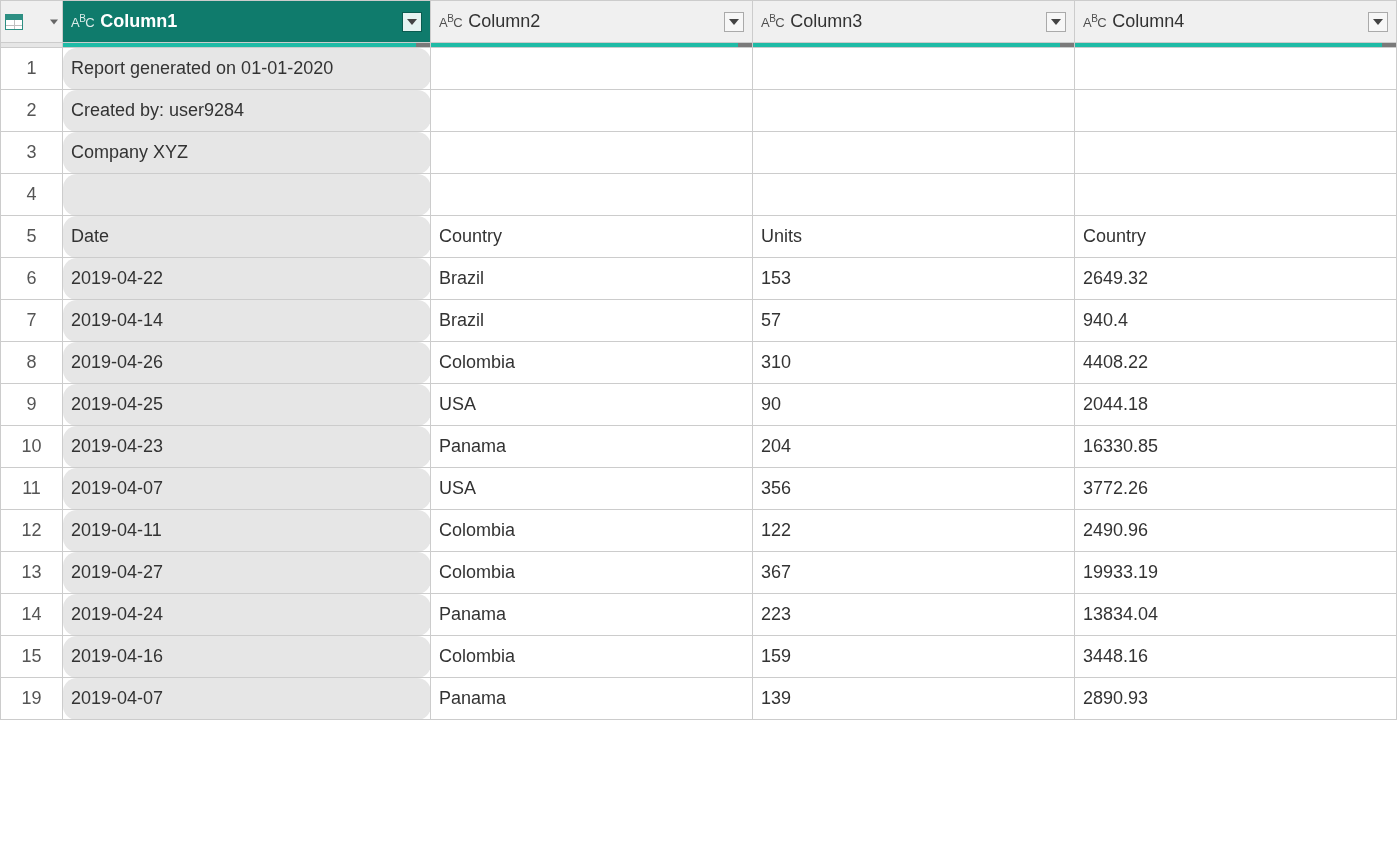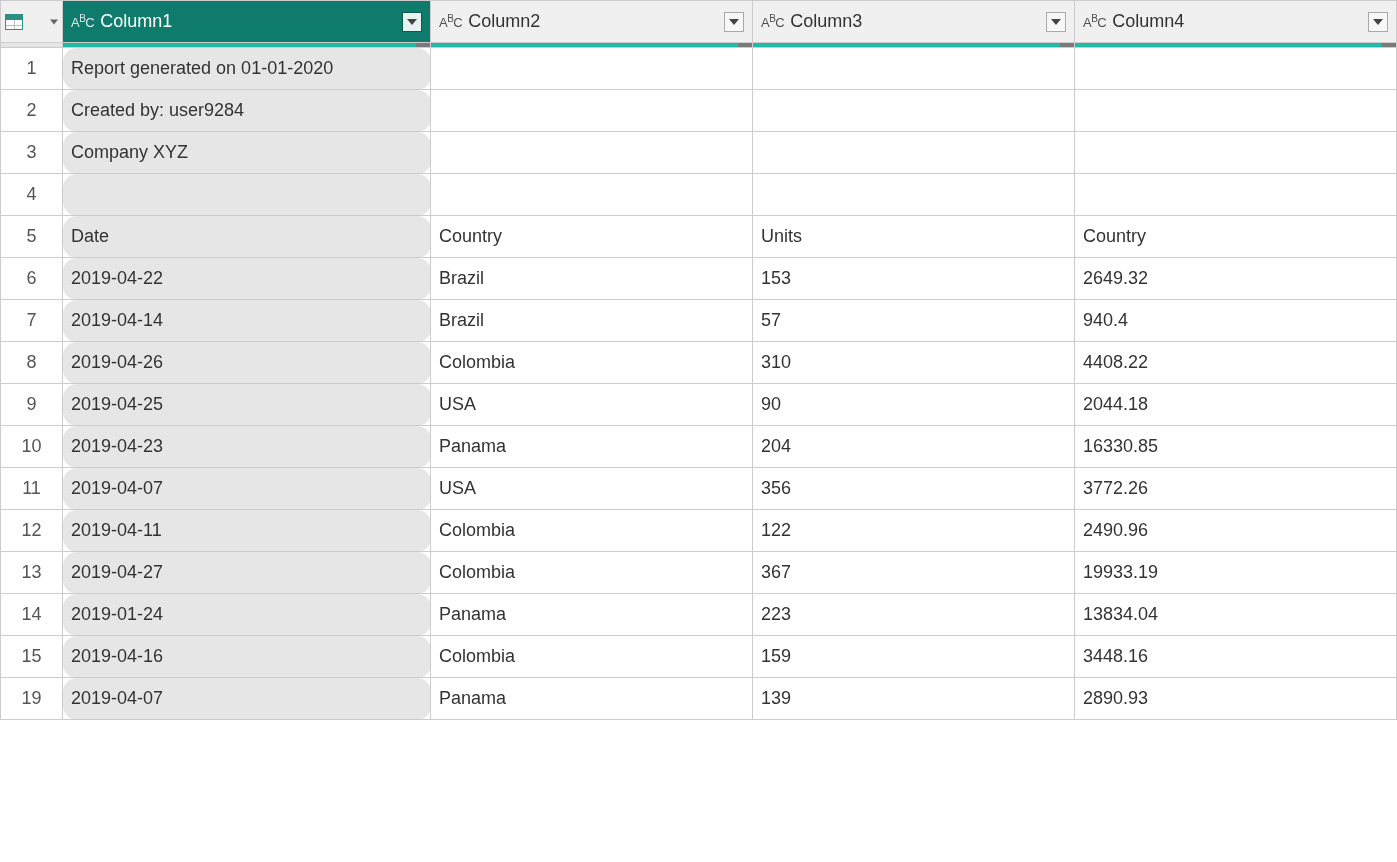--- a/index.html
+++ b/index.html
@@ -29,21 +29,21 @@
     width: 62px;
     min-width: 62px;
     text-align: center;
     background: #e6e6e6;
     color: #555;
   }
   
   .hdr { background: #f0f0f0; }
   .hdr.selected { background: #0f7b6c; color: #fff; }
   .hdr .label { font-weight: 400; }
-  .hdr.selected .label { font-weight: 400; }
+  .hdr.selected .label { font-weight: 700; }
   .hdr-inner {
     display: flex;
     align-items: center;
     height: 100%;
     gap: 6px;
   }
   .type-abc {
     font-size: 13px;
     letter-spacing: -0.5px;
     opacity: 0.85;
@@ -252,21 +252,21 @@
     </div>
     <div class="row data">
       <div class="cell rownum">13</div>
       <div class="cell c1">2019-04-27</div>
       <div class="cell c2">Colombia</div>
       <div class="cell c3">367</div>
       <div class="cell c4">19933.19</div>
     </div>
     <div class="row data">
       <div class="cell rownum">14</div>
-      <div class="cell c1">2019-01-24</div>
+      <div class="cell c1">2019-04-24</div>
       <div class="cell c2">Panama</div>
       <div class="cell c3">223</div>
       <div class="cell c4">13834.04</div>
     </div>
     <div class="row data">
       <div class="cell rownum">15</div>
       <div class="cell c1">2019-04-16</div>
       <div class="cell c2">Colombia</div>
       <div class="cell c3">159</div>
       <div class="cell c4">3448.16</div>

